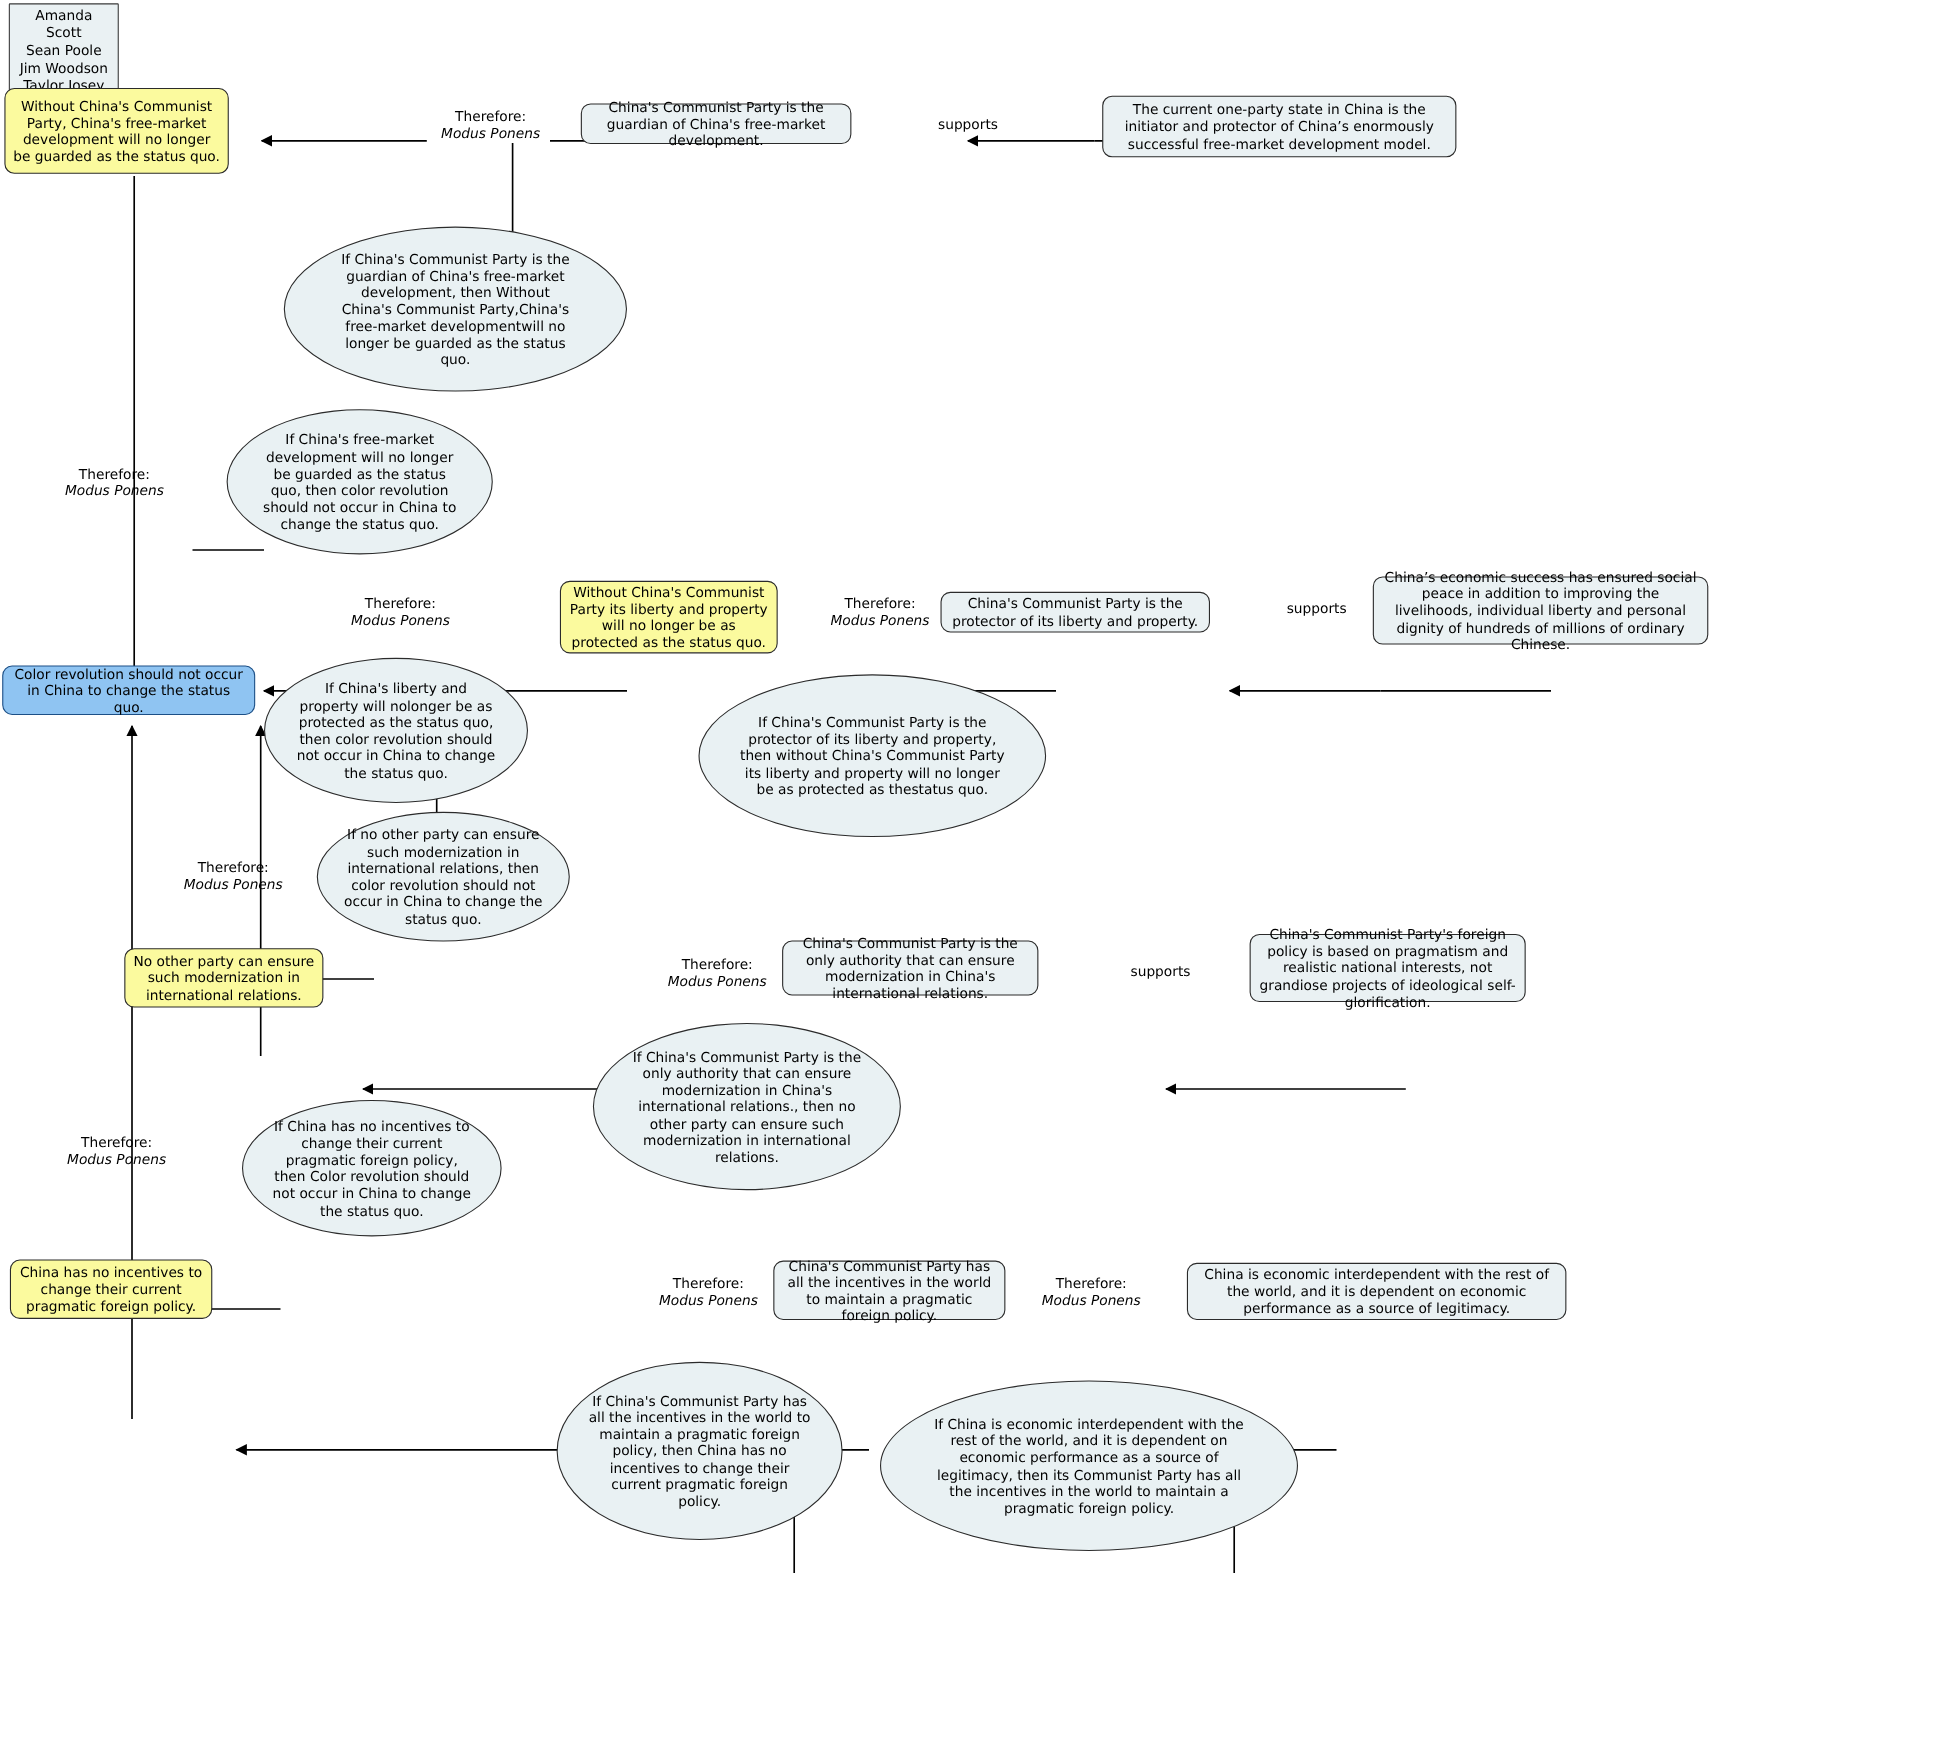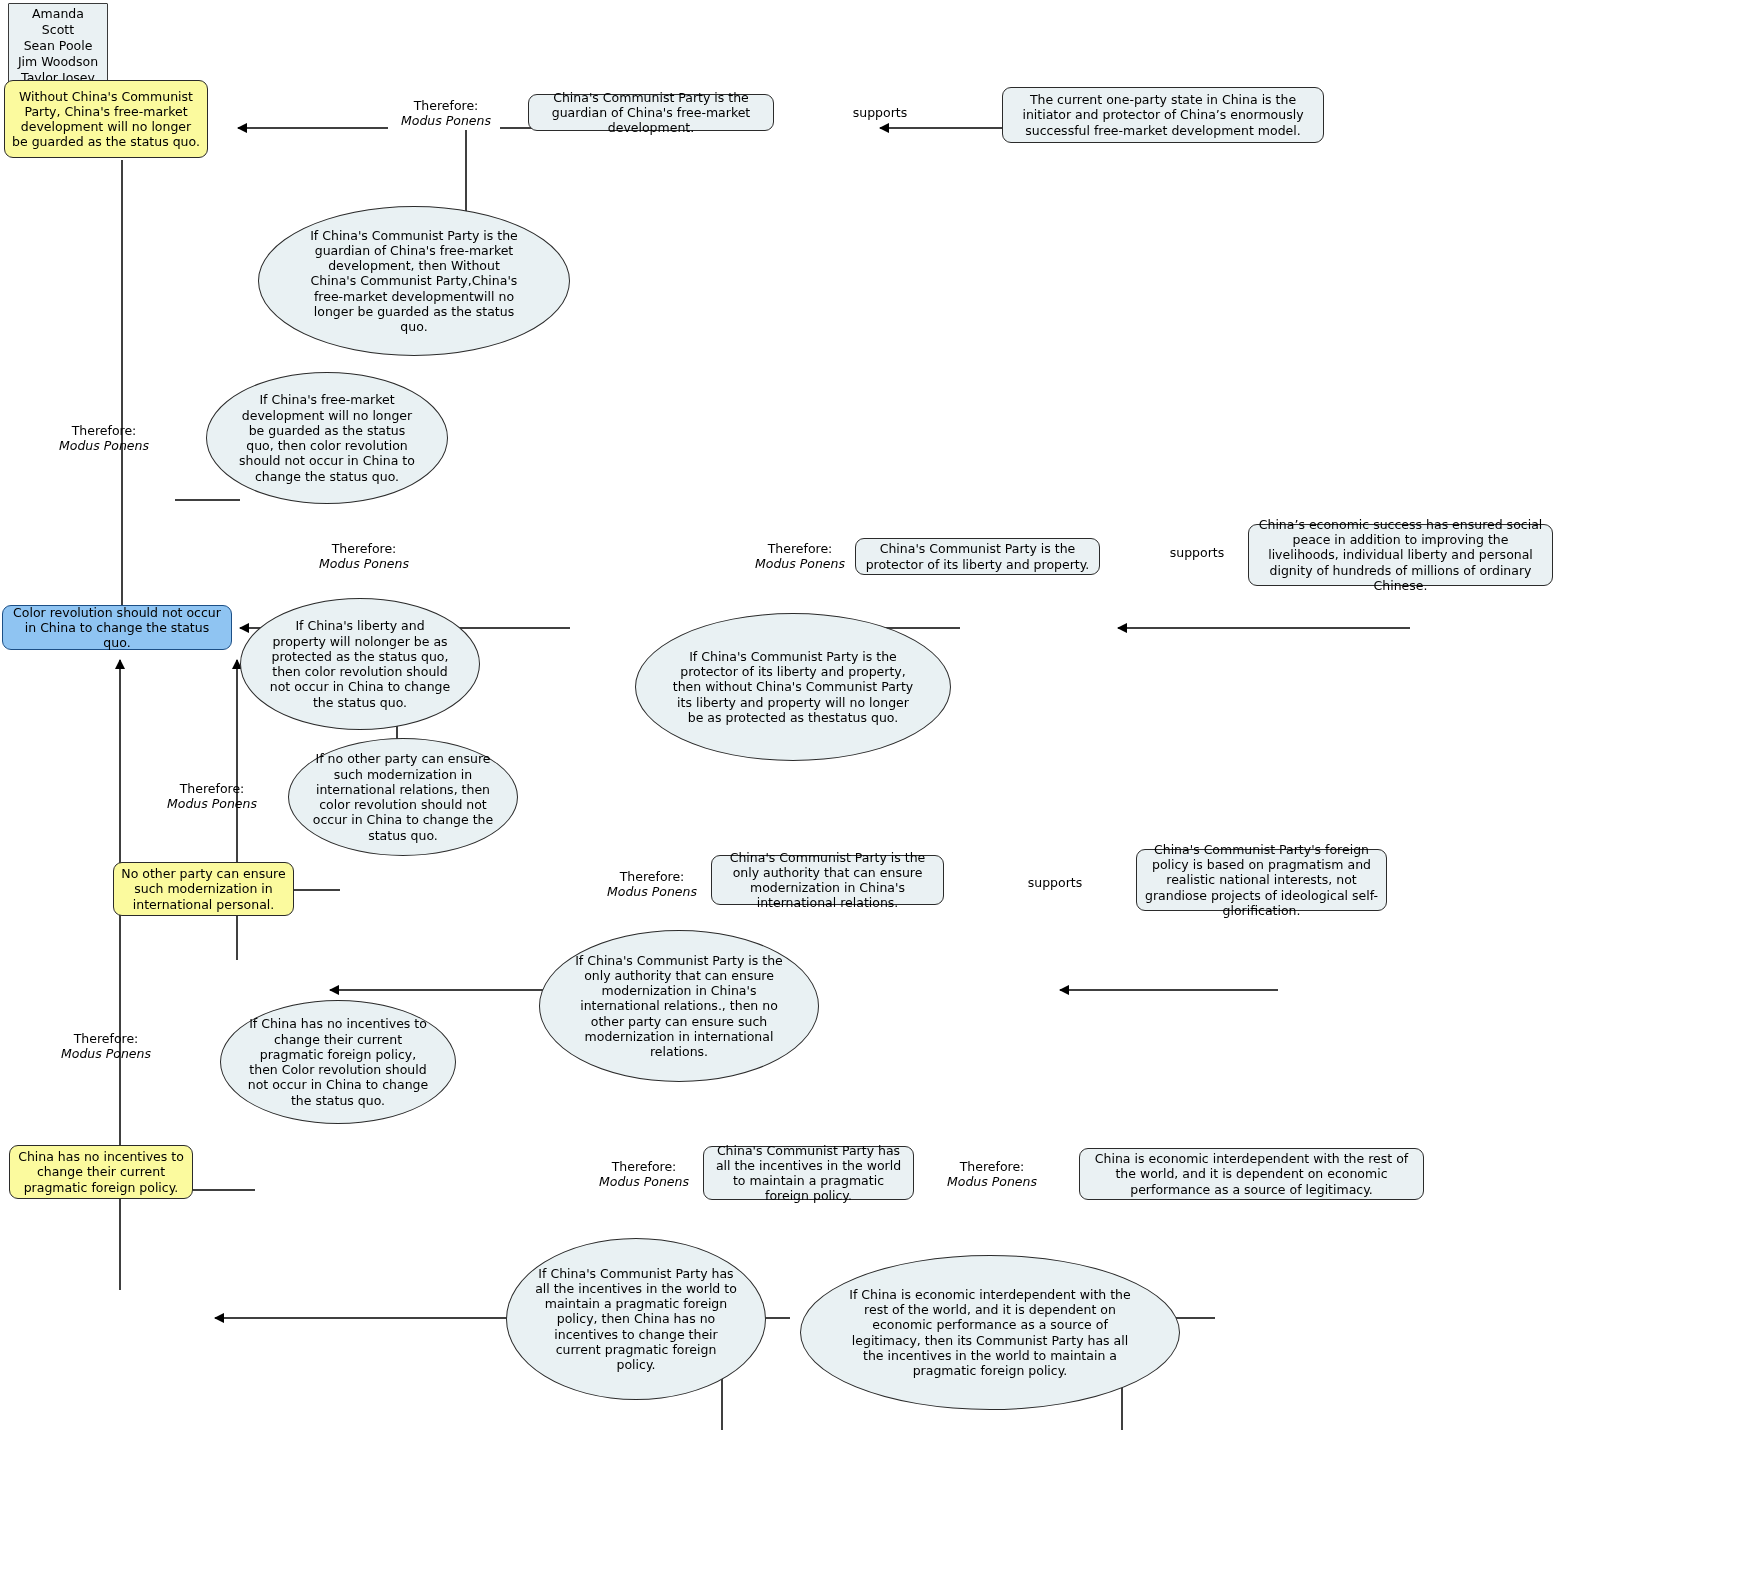--- a/index.html
+++ b/index.html
@@ -124,20 +124,21 @@
 
   <div class="node ellipse" style="left:206px;top:372px;width:242px;height:132px;padding:0 26px;">If China's free-market development will no longer be guarded as the status quo, then color revolution should not occur in China to change the status quo.</div>
 
   <div class="edgelabel" style="left:44px;top:423px;width:120px;">
     <div>Therefore:</div>
     <div class="ital">Modus Ponens</div>
   </div>
 
   <div class="node box blue" style="left:2px;top:605px;width:230px;height:45px;">Color revolution should not occur in China to change the status quo.</div>
 
+  <div class="node box yellow" style="left:509px;top:528px;width:198px;height:66px;">Without China's Communist Party its liberty and property will no longer be as protected as the status quo.</div>
 
   <div class="node box" style="left:855px;top:538px;width:245px;height:37px;">China's Communist Party is the protector of its liberty and property.</div>
 
   <div class="node box" style="left:1248px;top:524px;width:305px;height:62px;">China’s economic success has ensured social peace in addition to improving the livelihoods, individual liberty and personal dignity of hundreds of millions of ordinary Chinese.</div>
 
   <div class="edgelabel" style="left:1142px;top:545px;width:110px;">
     <span>supports</span>
   </div>
 
   <div class="edgelabel" style="left:740px;top:541px;width:120px;">
@@ -154,21 +155,21 @@
 
   <div class="node ellipse" style="left:635px;top:613px;width:316px;height:148px;padding:0 34px;">If China's Communist Party is the protector of its liberty and property, then without China's Communist Party its liberty and property will no longer be as protected as thestatus quo.</div>
 
   <div class="node ellipse" style="left:288px;top:738px;width:230px;height:118px;padding:0 22px;">If no other party can ensure such modernization in international relations, then color revolution should not occur in China to change the status quo.</div>
 
   <div class="edgelabel" style="left:148px;top:781px;width:128px;">
     <div>Therefore:</div>
     <div class="ital">Modus Ponens</div>
   </div>
 
-  <div class="node box yellow" style="left:113px;top:862px;width:181px;height:54px;">No other party can ensure such modernization in international personal.</div>
+  <div class="node box yellow" style="left:113px;top:862px;width:181px;height:54px;">No other party can ensure such modernization in international relations.</div>
 
   <div class="node box" style="left:711px;top:855px;width:233px;height:50px;">China's Communist Party is the only authority that can ensure modernization in China's international relations.</div>
 
   <div class="node box" style="left:1136px;top:849px;width:251px;height:62px;">China's Communist Party's foreign policy is based on pragmatism and realistic national interests, not grandiose projects of ideological self-glorification.</div>
 
   <div class="edgelabel" style="left:1000px;top:875px;width:110px;">
     <span>supports</span>
   </div>
 
   <div class="edgelabel" style="left:588px;top:869px;width:128px;">

